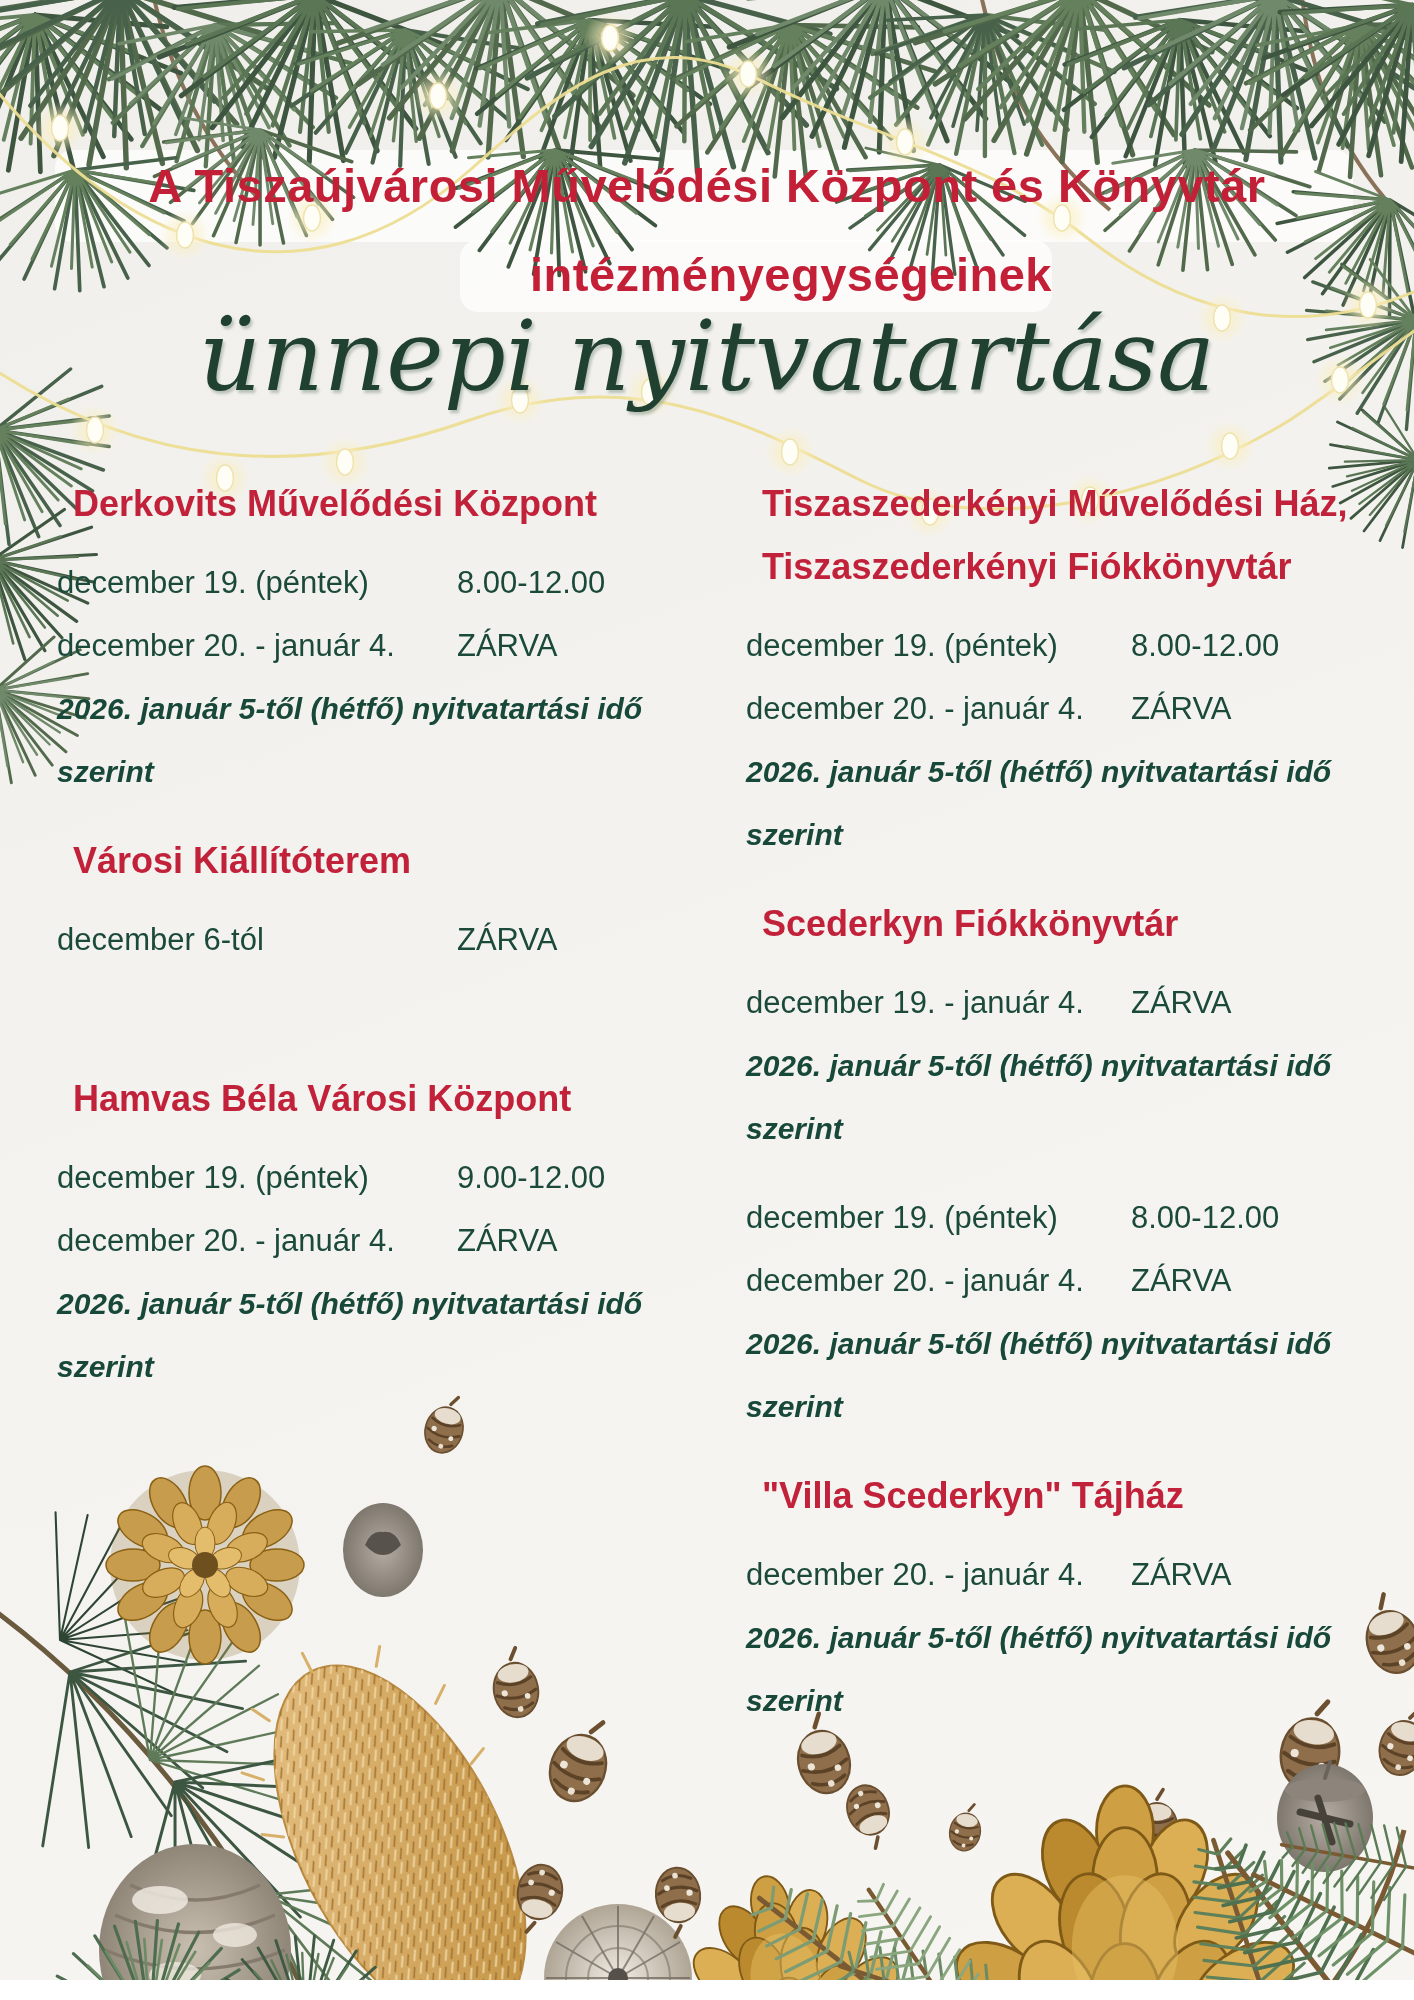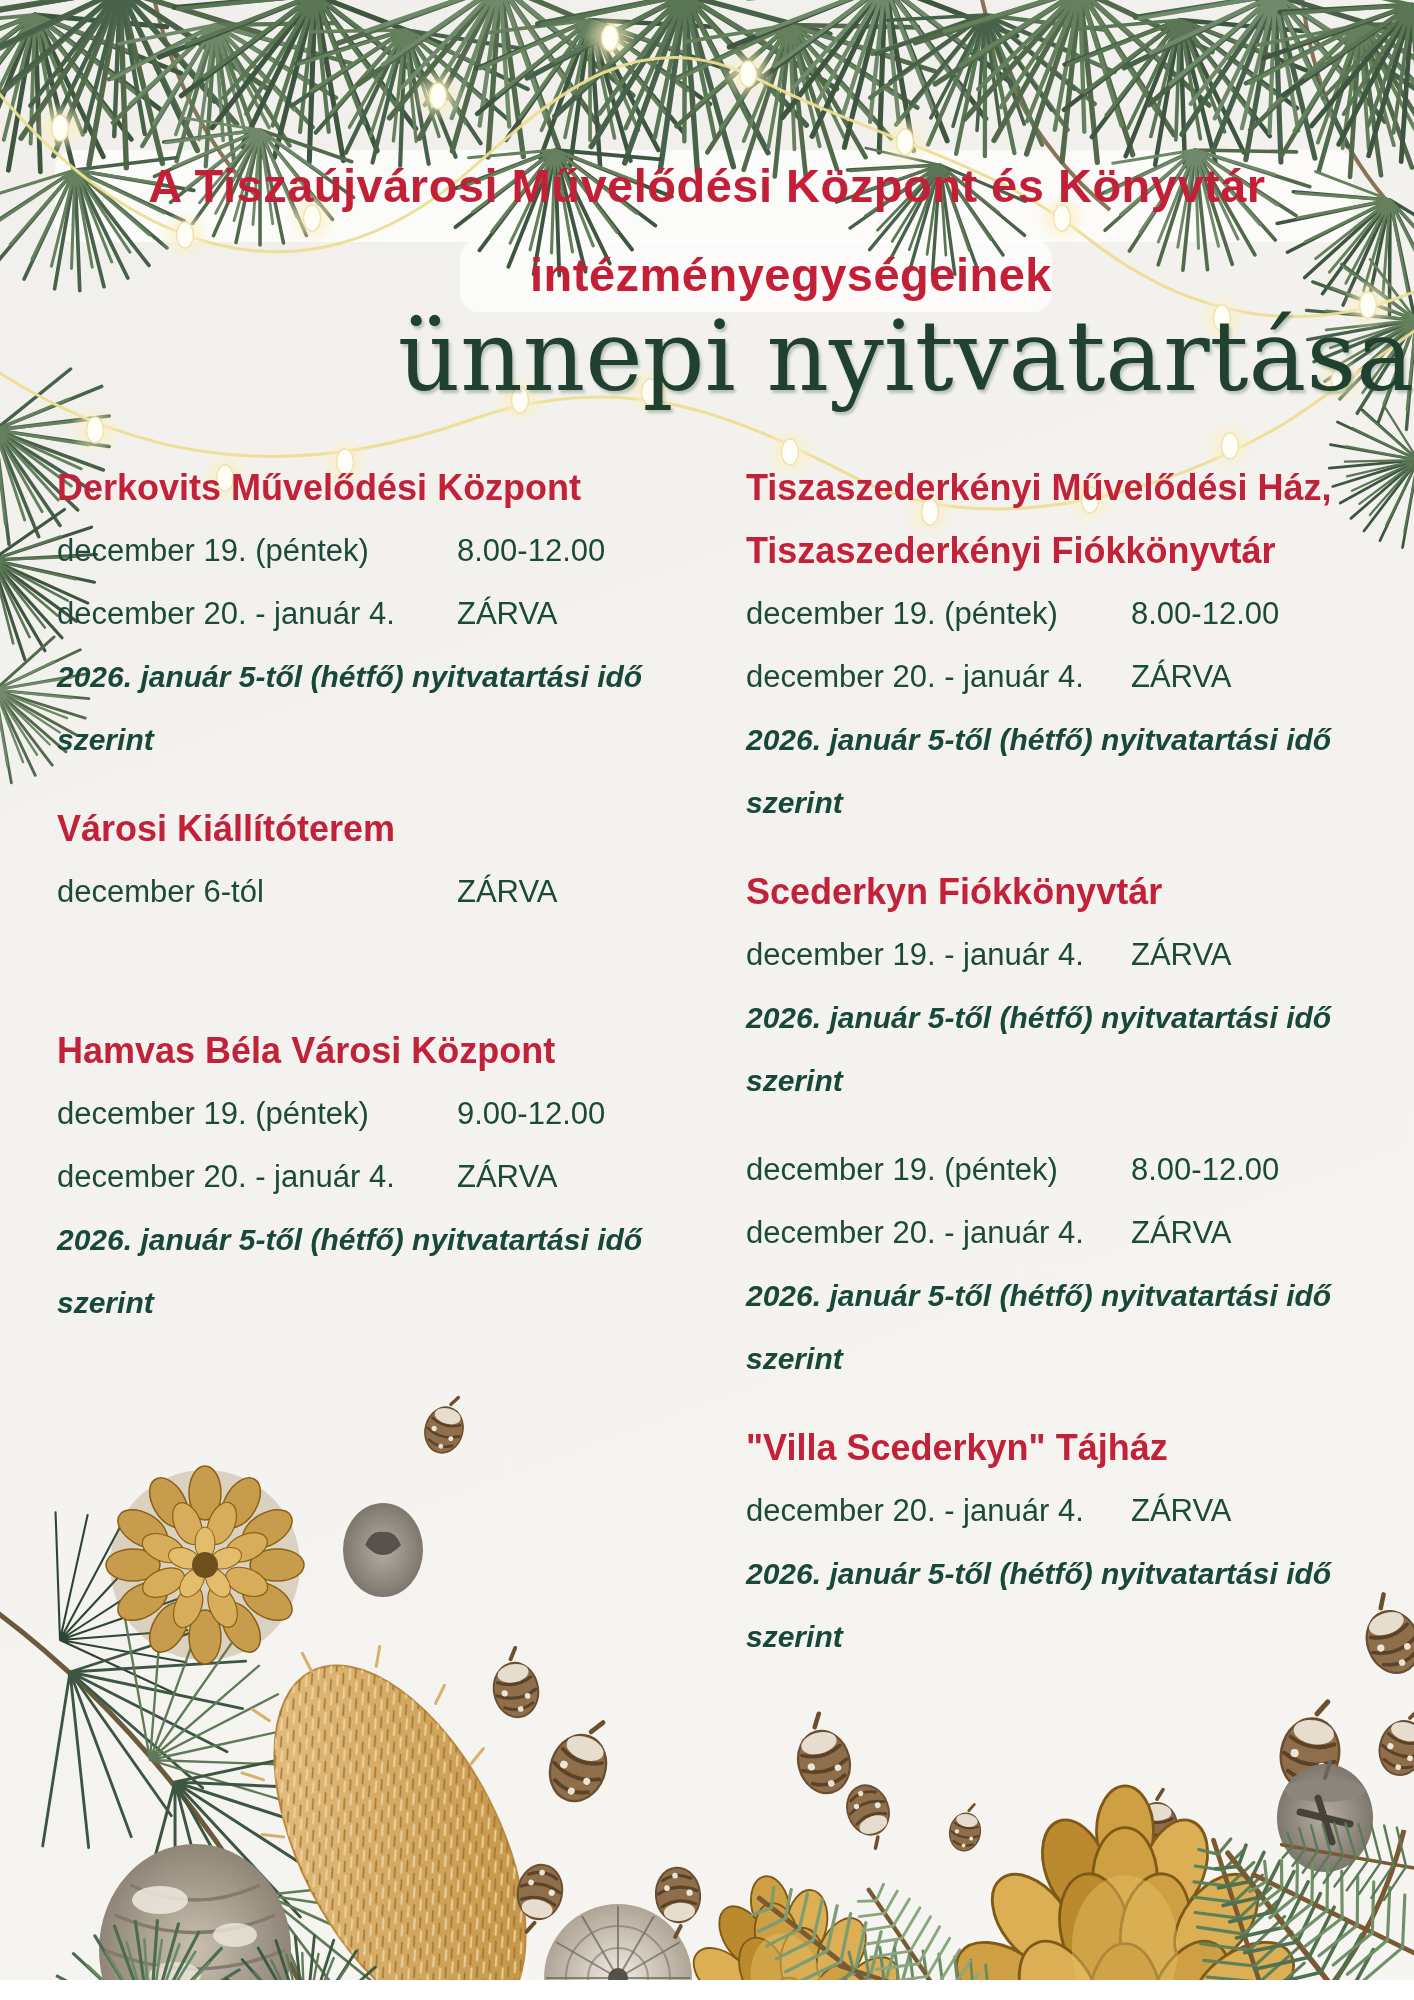--- a/index.html
+++ b/index.html
@@ -13,30 +13,30 @@
 
   .title-box1{position:absolute; left:55px; top:150px; width:1298px; height:92px;
     background:rgba(255,255,255,.72); border-radius:18px; z-index:1;}
   .title-box2{position:absolute; left:460px; top:240px; width:592px; height:72px;
     background:rgba(255,255,255,.72); border-radius:18px; z-index:1;}
 
   .title-line1{position:absolute; top:158px; left:0; width:1414px; text-align:center;
     font-weight:700; font-size:47px; letter-spacing:.5px; color:#C32038; z-index:3;}
   .title-line2{position:absolute; top:247px; left:460px; width:592px; text-align:right;
     font-weight:700; font-size:47px; letter-spacing:.5px; color:#C32038; z-index:3;}
-  .subtitle{position:absolute; top:300px; left:0; width:1414px; text-align:right;
-    font-family:"DejaVu Serif", serif; font-size:97px; color:#20412F;
+  .subtitle{position:absolute; top:300px; left:0; width:1414px; text-align:center;
+    font-family:"DejaVu Serif", serif; font-style:italic; font-size:97px; color:#20412F;
     text-shadow:2px 3px 3px rgba(52,82,62,.30); z-index:3;}
 
   .col{position:absolute; top:456px; z-index:3;}
   .col-left{left:57px; width:640px;}
   .col-right{left:746px; width:664px;}
   .sec{margin:0 0 26px 0;}
   .sec.gap-lg{margin-bottom:96px;}
-  .sec h2{margin:0; font-size:36px; line-height:63px; font-weight:700; color:#C2213A;}
+  .sec h2{margin:16px; font-size:36px; line-height:63px; font-weight:700; color:#C2213A;}
   .row{position:relative; height:63px; line-height:63px; font-size:31px; color:#1B4A3B;}
   .row .val{position:absolute; left:400px; top:0;}
   .col-right .row .val{left:385px;}
   .note{margin:0; font-size:30px; line-height:63px; font-weight:700; font-style:italic; color:#17483A;}
 </style>
 </head>
 <body>
 
 <div class="poster">
 

